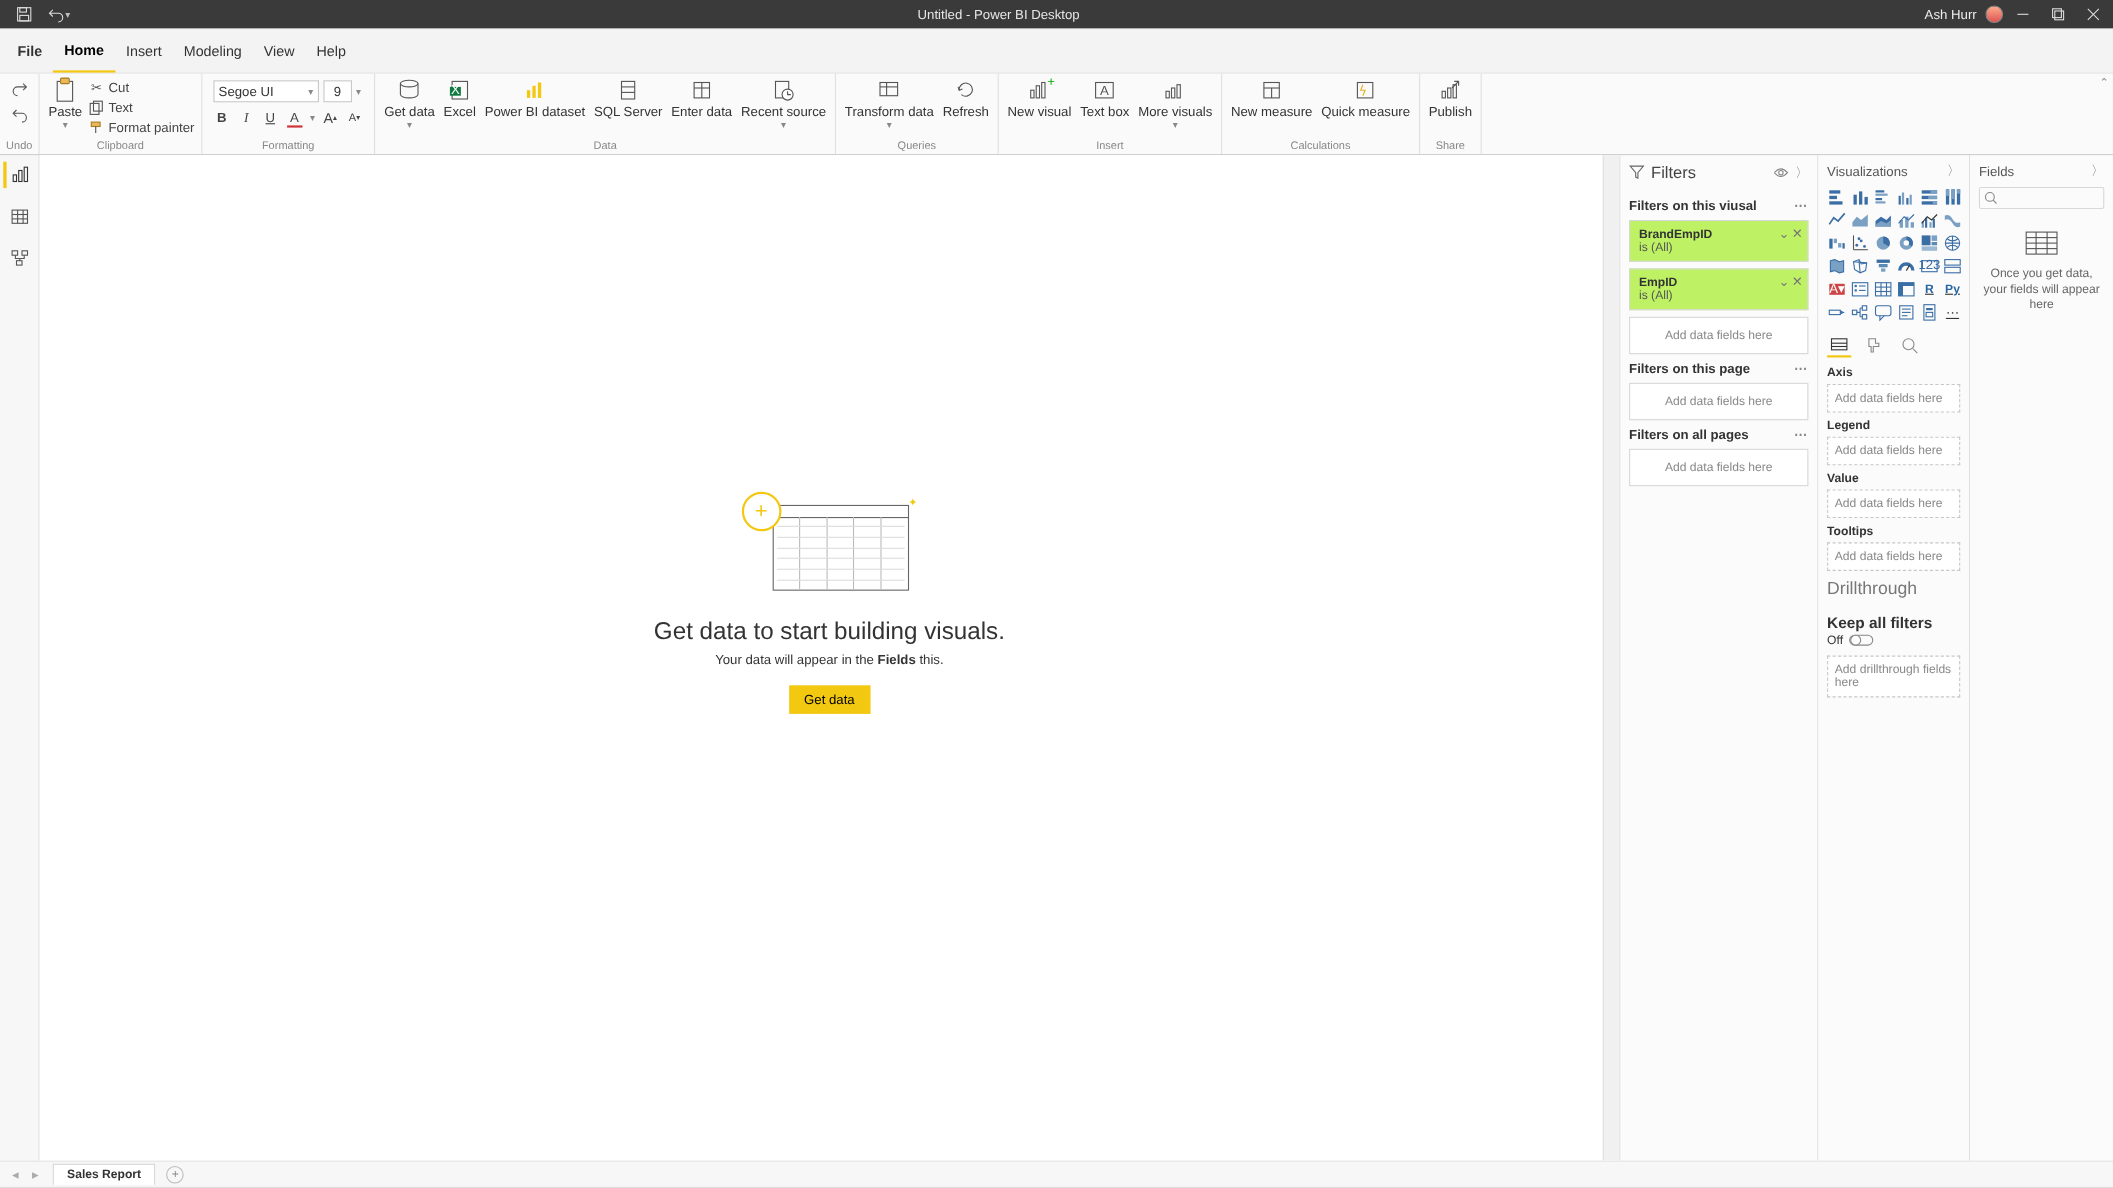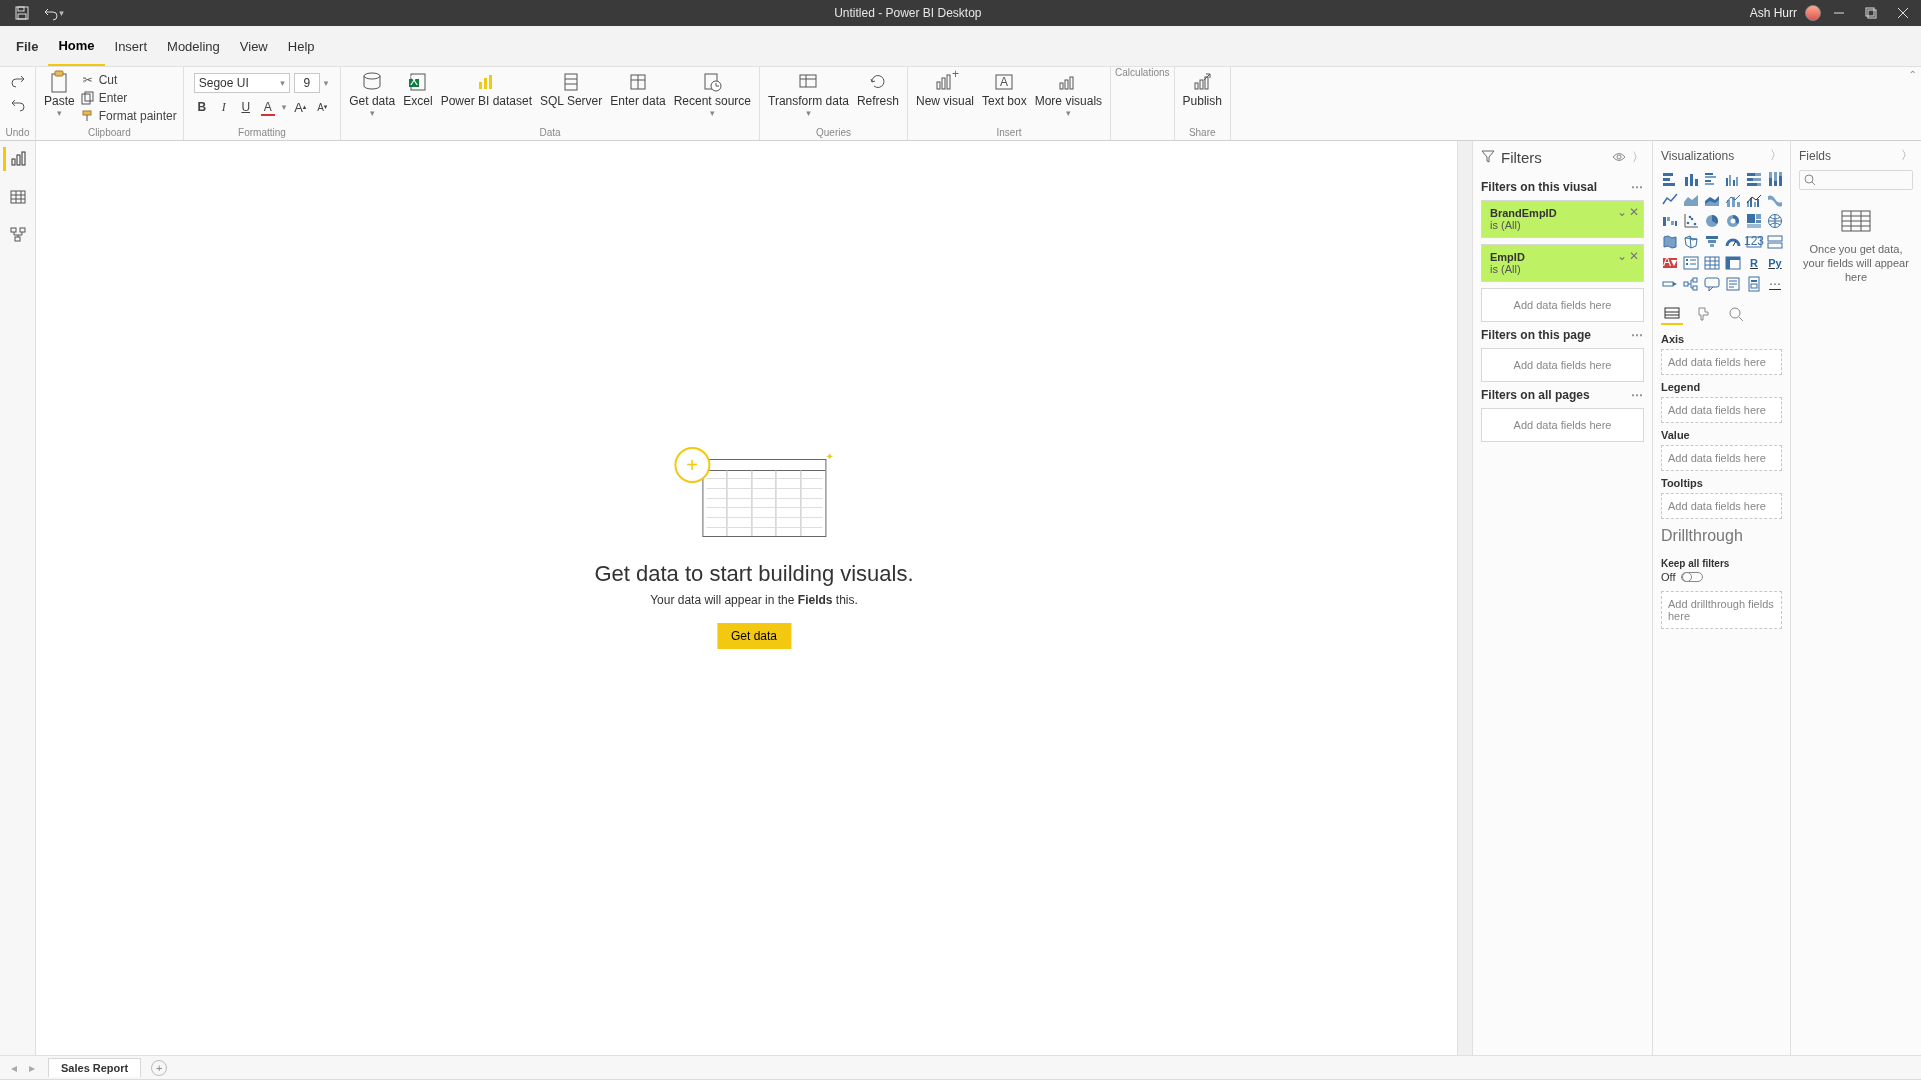--- a/index.html
+++ b/index.html
@@ -78,21 +78,21 @@
     .viz-grid{ display:grid; grid-template-columns:repeat(6,1fr); gap:3px; margin-bottom:10px;text-decoration:underline;}
     .viz-cell{ width:18px;height:18px; display:flex;align-items:center;justify-content:center; color:#3a6ea5;}
     .viz-cell svg{width:16px;height:16px;}
     .viz-cell.txt{font-size:11px;font-weight:700;}
     .viz-tabs{display:flex;gap:10px;margin-bottom:8px;}
     .viz-tab{width:22px;height:22px;display:flex;align-items:center;justify-content:center;color:#888;}
     .viz-tab.active{border-bottom:2px solid #f2c811;color:#000;}
     .field-well-label{font-size:11px;color:#333;font-weight:600;margin-top:4px;margin-bottom:4px;}
     .field-well{border:1px dashed #c8c8c8;background:#fff;padding:6px 6px;color:#888;font-size:11px;margin-bottom:6px;}
     .drill-title{font-size:16px;color:#777;margin-top:8px;margin-bottom:6px;}
-    .keep-filters{font-size:10px;font-weight:600;color:#333;margin-top:13px;}
+    .keep-filters{font-size:14px;font-weight:600;color:#333;margin-top:13px;}
     .toggle-row{display:flex;align-items:center;gap:6px;margin:2px 0 8px;}
     .toggle-off{font-size:11px;color:#333;}
     .toggle{width:22px;height:10px;border:1px solid #888;border-radius:10px;position:relative;}
     .toggle .knob{position:absolute;left:0;top:-1px;width:10px;height:10px;border:1px solid #888;border-radius:50%;background:#fff;}
     
     #fields-pane{ width:130px; background:#fbfbfb; padding:6px 8px;}
     #fields-pane .fp-title{font-size:14px;color:#555;display:flex;justify-content:space-between;align-items:center;margin-bottom:6px;}
     .fp-search{border:1px solid #d8d8d8;height:20px;border-radius:2px;display:flex;align-items:center;padding:0 4px;color:#888;margin-bottom:20px;}
     .fp-empty-ico{width:30px;height:22px;margin:8px auto 10px;color:#555;}
     .fp-msg{font-size:11px;color:#666;text-align:center;line-height:14px;}
@@ -200,21 +200,21 @@
             <span class="mini">✂</span>
             <span>Cut</span>
           </span>
         <span class="rbtn-small">
             <span class="mini">
               <svg width="12" height="12" viewBox="0 0 12 12">
                 <rect x="0" y="2" width="8" height="10" fill="none" stroke="#555"></rect>
                 <rect x="3" y="0" width="8" height="9" fill="none" stroke="#555"></rect>
               </svg>
             </span>
-            <span>Enter</span>
+            <span>Text</span>
           </span>
         <span class="rbtn-small">
             <span class="mini">
               <svg width="12" height="12" viewBox="0 0 12 12">
                 <rect x="1" y="1" width="8" height="4" fill="#e8b85a" stroke="#a87b20"></rect>
                 <path d="M5 5 V11" stroke="#555"></path>
               </svg>
             </span>
             <span>Format painter</span>
           </span>
@@ -372,20 +372,41 @@
             </svg>
           </span>
           <span>More visuals</span>
           <span class="chev">▾</span>
         </div>
     </div>
     <div class="rg-label">Insert</div>
   </div>
 
   <div class="ribbon-group">
+    <div class="rg-body">
+      <div class="rbtn-big">
+          <span class="ico">
+            <svg width="20" height="20" viewBox="0 0 20 20">
+              <rect x="3" y="3" width="14" height="14" fill="none" stroke="#555"></rect>
+              <line x1="3" y1="8" x2="17" y2="8" stroke="#555"></line>
+              <line x1="10" y1="8" x2="10" y2="17" stroke="#555"></line>
+            </svg>
+          </span>
+          <span>New measure</span>
+        </div>
+      <div class="rbtn-big">
+          <span class="ico">
+            <svg width="20" height="20" viewBox="0 0 20 20">
+              <rect x="3" y="3" width="14" height="14" fill="none" stroke="#555"></rect>
+              <path d="M8 5 L6 10 H10 L8 15" stroke="#e8b020" fill="none"></path>
+            </svg>
+          </span>
+          <span>Quick measure</span>
+        </div>
+    </div>
     <div class="rg-label">Calculations</div>
   </div>
 
   <div class="ribbon-group">
     <div class="rg-body">
       <div class="rbtn-big">
           <span class="ico">
             <svg width="20" height="20" viewBox="0 0 20 20">
               <rect x="3" y="11" width="3" height="6" fill="none" stroke="#555"></rect>
               <rect x="8" y="8" width="3" height="9" fill="none" stroke="#555"></rect>

